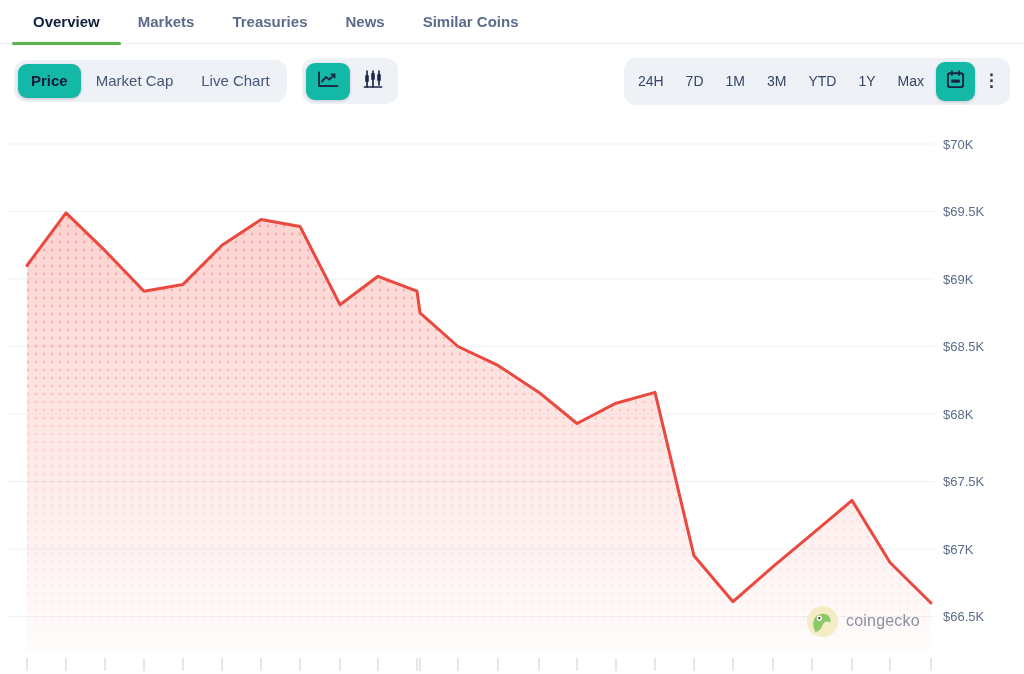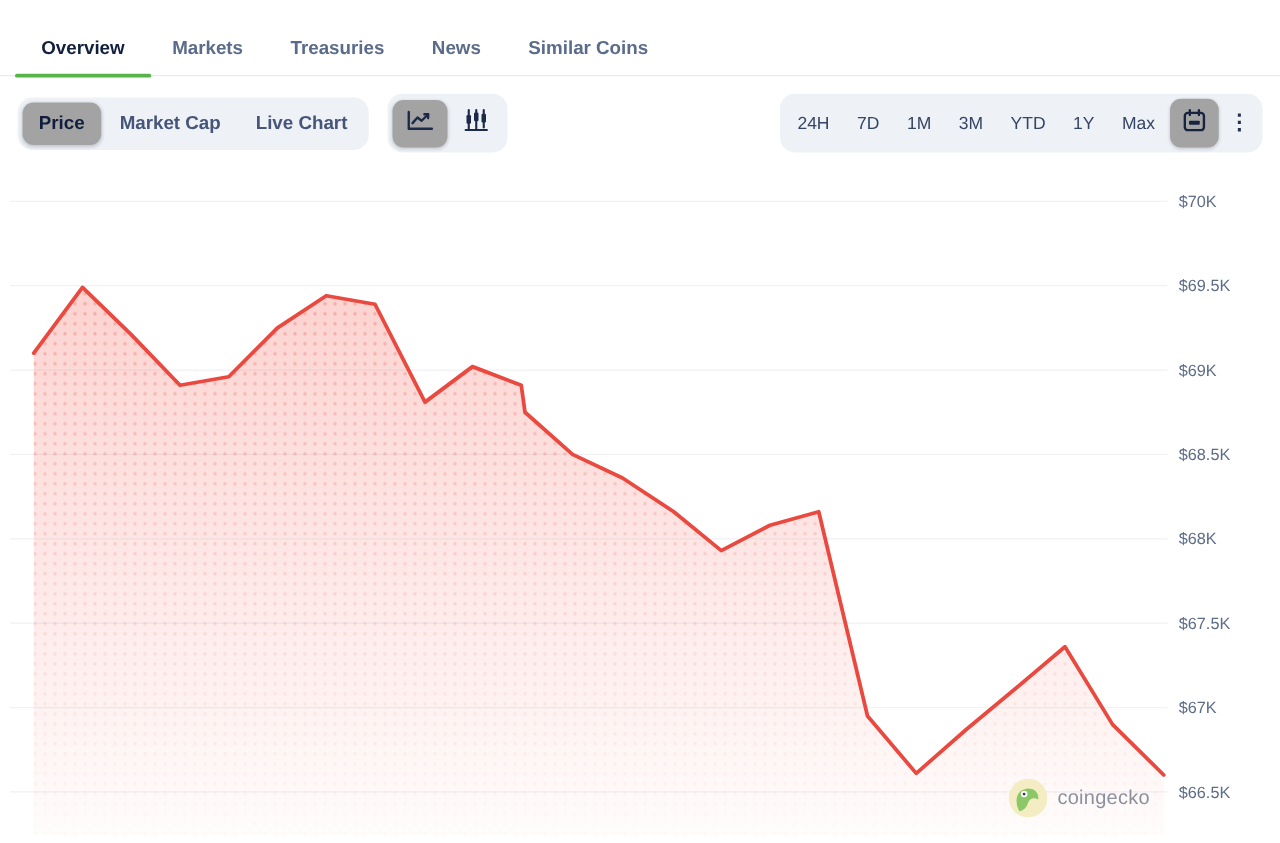--- a/index.html
+++ b/index.html
@@ -3,21 +3,21 @@
 <meta charset="utf-8">
 <style>
   html,body{margin:0;padding:0}
   body{
     width:1024px;height:674px;overflow:hidden;background:#ffffff;
     font-family:"Liberation Sans",sans-serif;color:#16213f;position:relative;
   }
   
   .tabbar{
     display:flex;gap:38px;align-items:center;
-    padding:13px 0 0 33px;border-bottom:1px solid #e9ecf1;position:relative;margin-top:17px;
+    padding:13px 0 0 33px;border-bottom:1px solid #e9ecf1;position:relative;
   }
   .tab{
     position:relative;display:flex;align-items:center;gap:7px;
     padding-bottom:13px;font-size:15px;font-weight:700;color:#5b6b8a;cursor:pointer;
     white-space:nowrap;
   }
   .tab.active{color:#121f3d}
   .tab .underline{
     position:absolute;left:-21px;right:-21px;bottom:-2px;height:3px;border-radius:2px;
   }
@@ -28,25 +28,25 @@
     margin:14px 14px 0 14px;
   }
   .controls .left{display:flex;gap:15px;align-items:center}
   .seg{
     display:flex;align-items:center;background:#eef1f6;border-radius:12px;
     padding:4px;gap:2px;
   }
   .seg button{
     border:0;background:transparent;cursor:pointer;border-radius:9px;
     font-family:"Liberation Sans",sans-serif;
-    font-size:15px;font-weight:700;color:#46557a;padding:8px 13px;line-height:1.2;
+    font-size:15px;font-weight:400;color:#46557a;padding:8px 13px;line-height:1.2;
     display:flex;align-items:center;justify-content:center;
   }
   .seg button.active{
-    background:#a3a3a3;color:#101d3d;font-weight:700;
+    background:#14b8a6;color:#101d3d;font-weight:700;
     box-shadow:0 1px 3px rgba(16,24,40,.20);
   }
   .seg.icons button{padding:8px 11px}
   .seg.range button{font-size:14px;font-weight:400;color:#344565;padding:8px 10px}
   .seg.range button.icon-btn{padding:7px 9px}
   .seg.range .kebab{font-size:17px;font-weight:700;color:#27324e;padding:6px 6px;letter-spacing:0}
   
   .chart-wrap{position:relative;margin-top:13px;width:1024px;height:559px}
   .chart-wrap svg.plot{display:block}
   .watermark{

